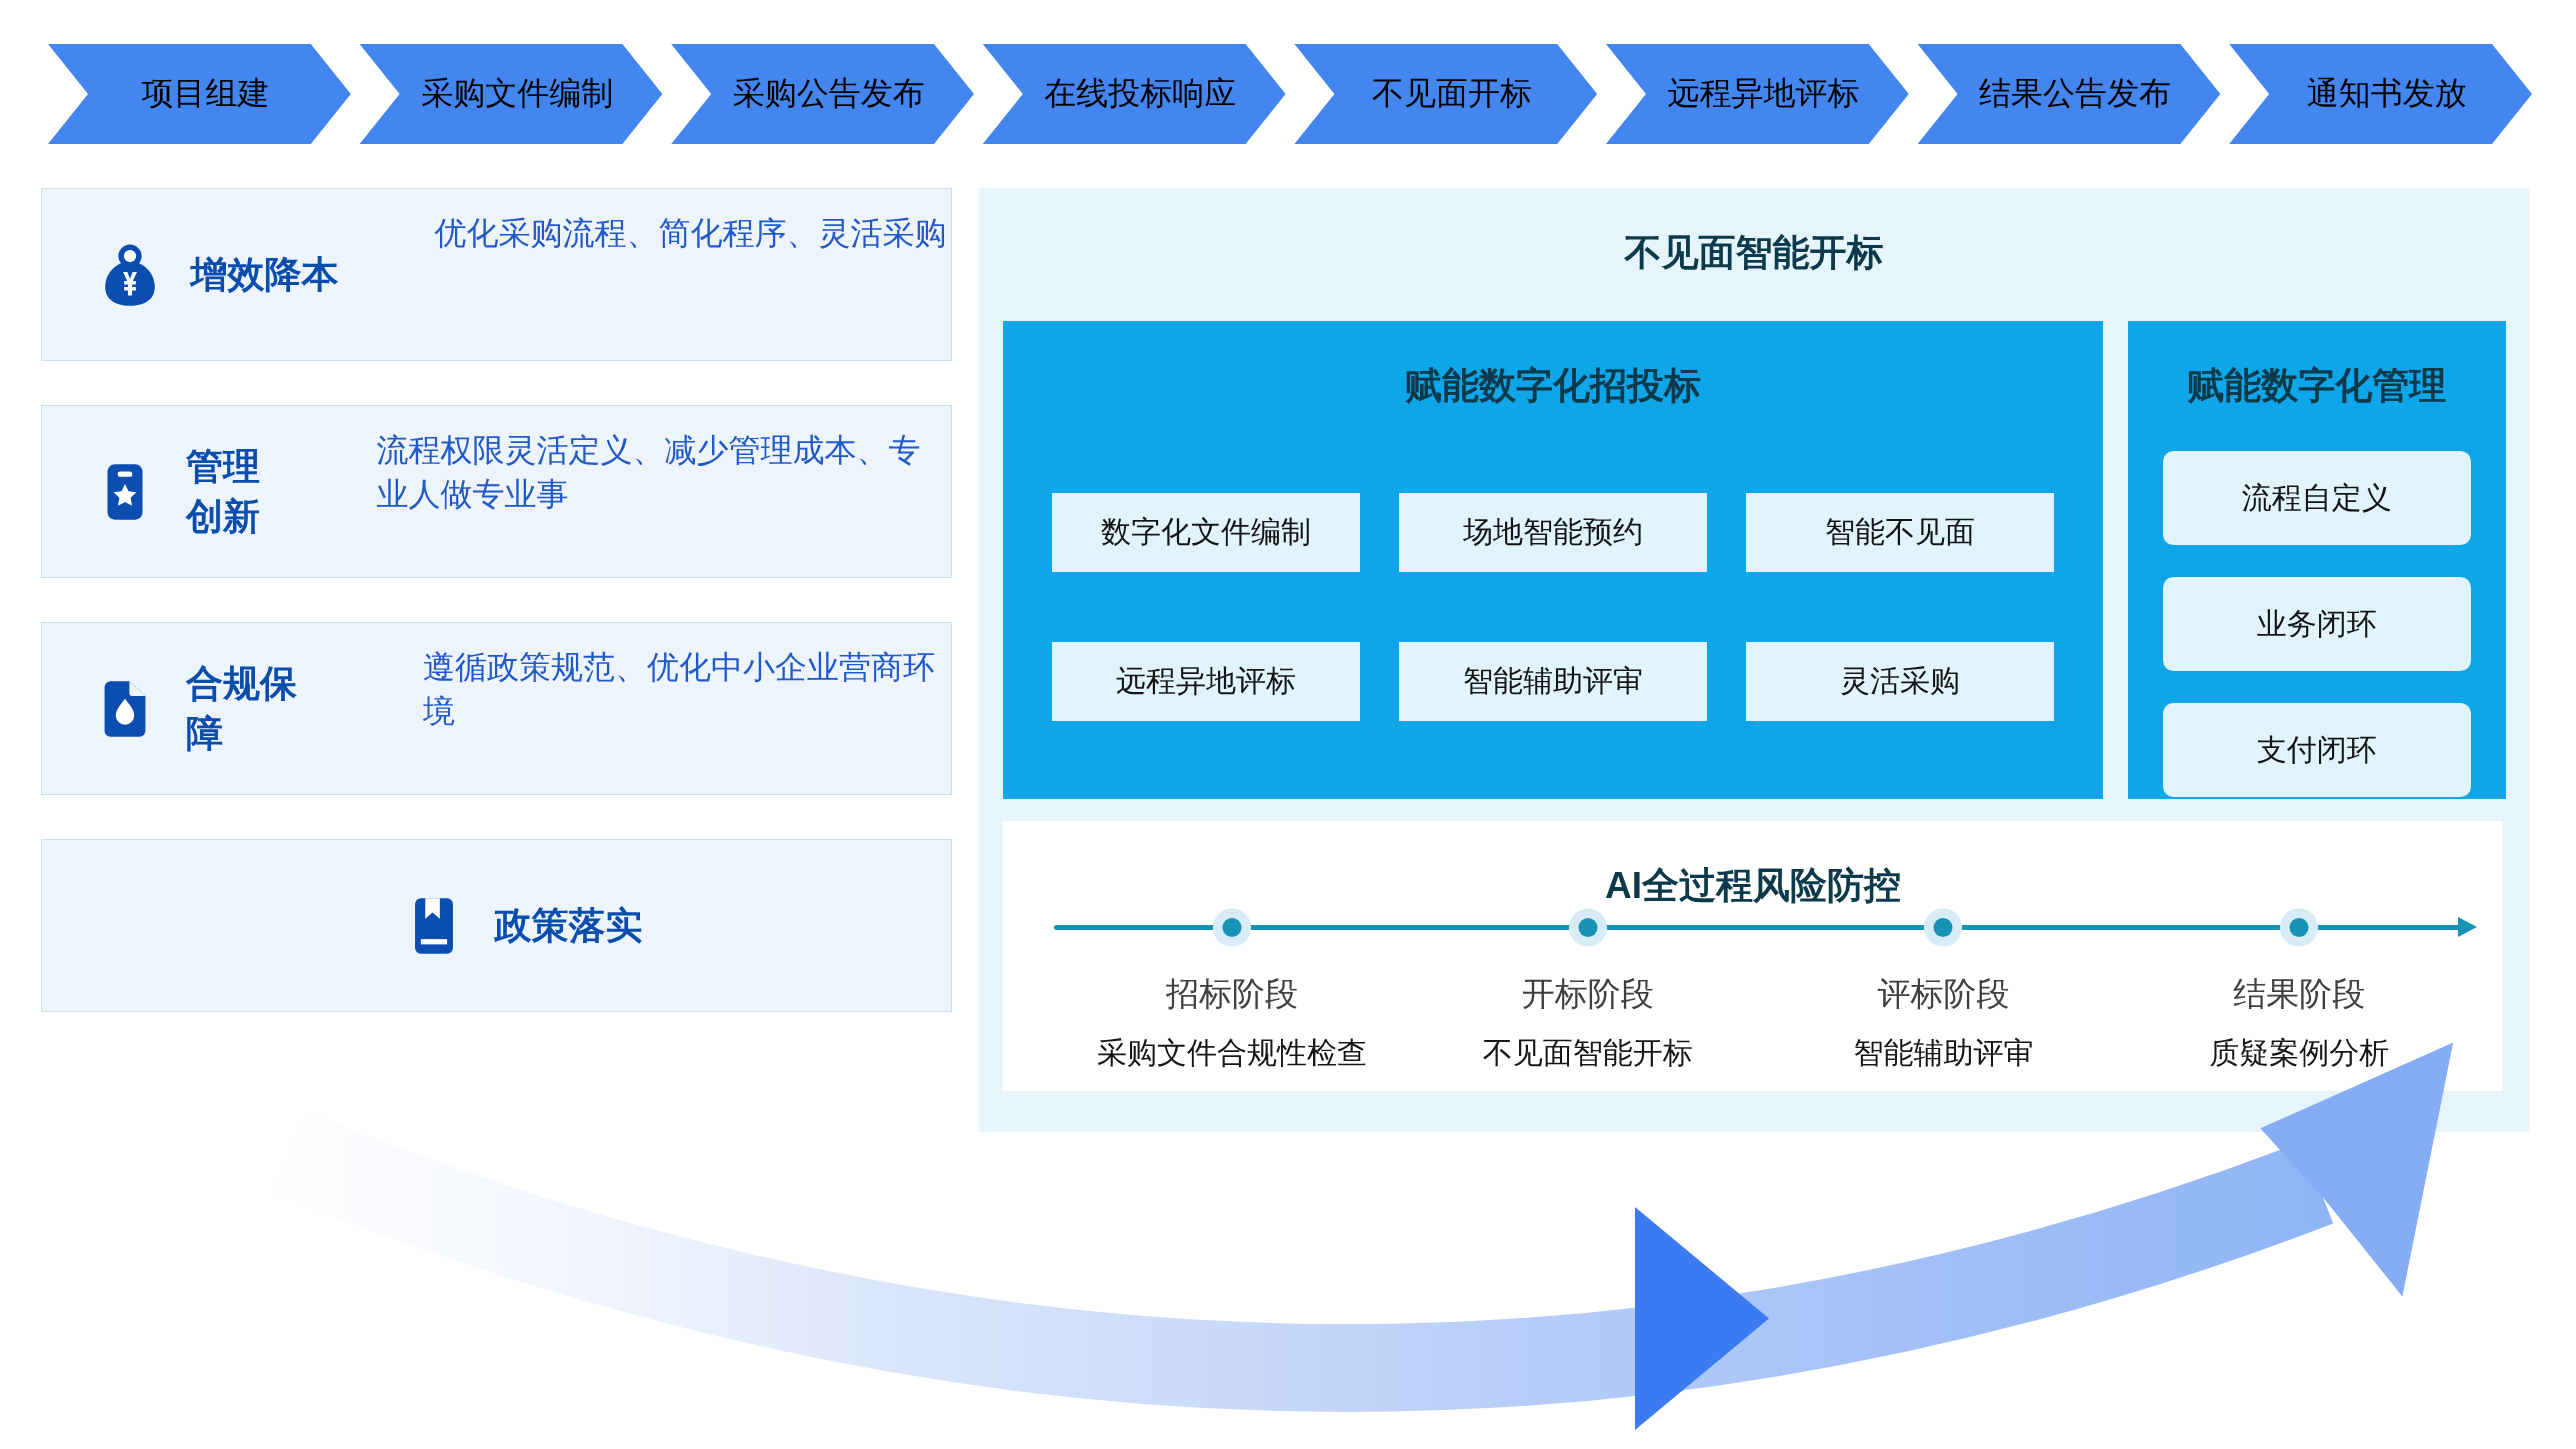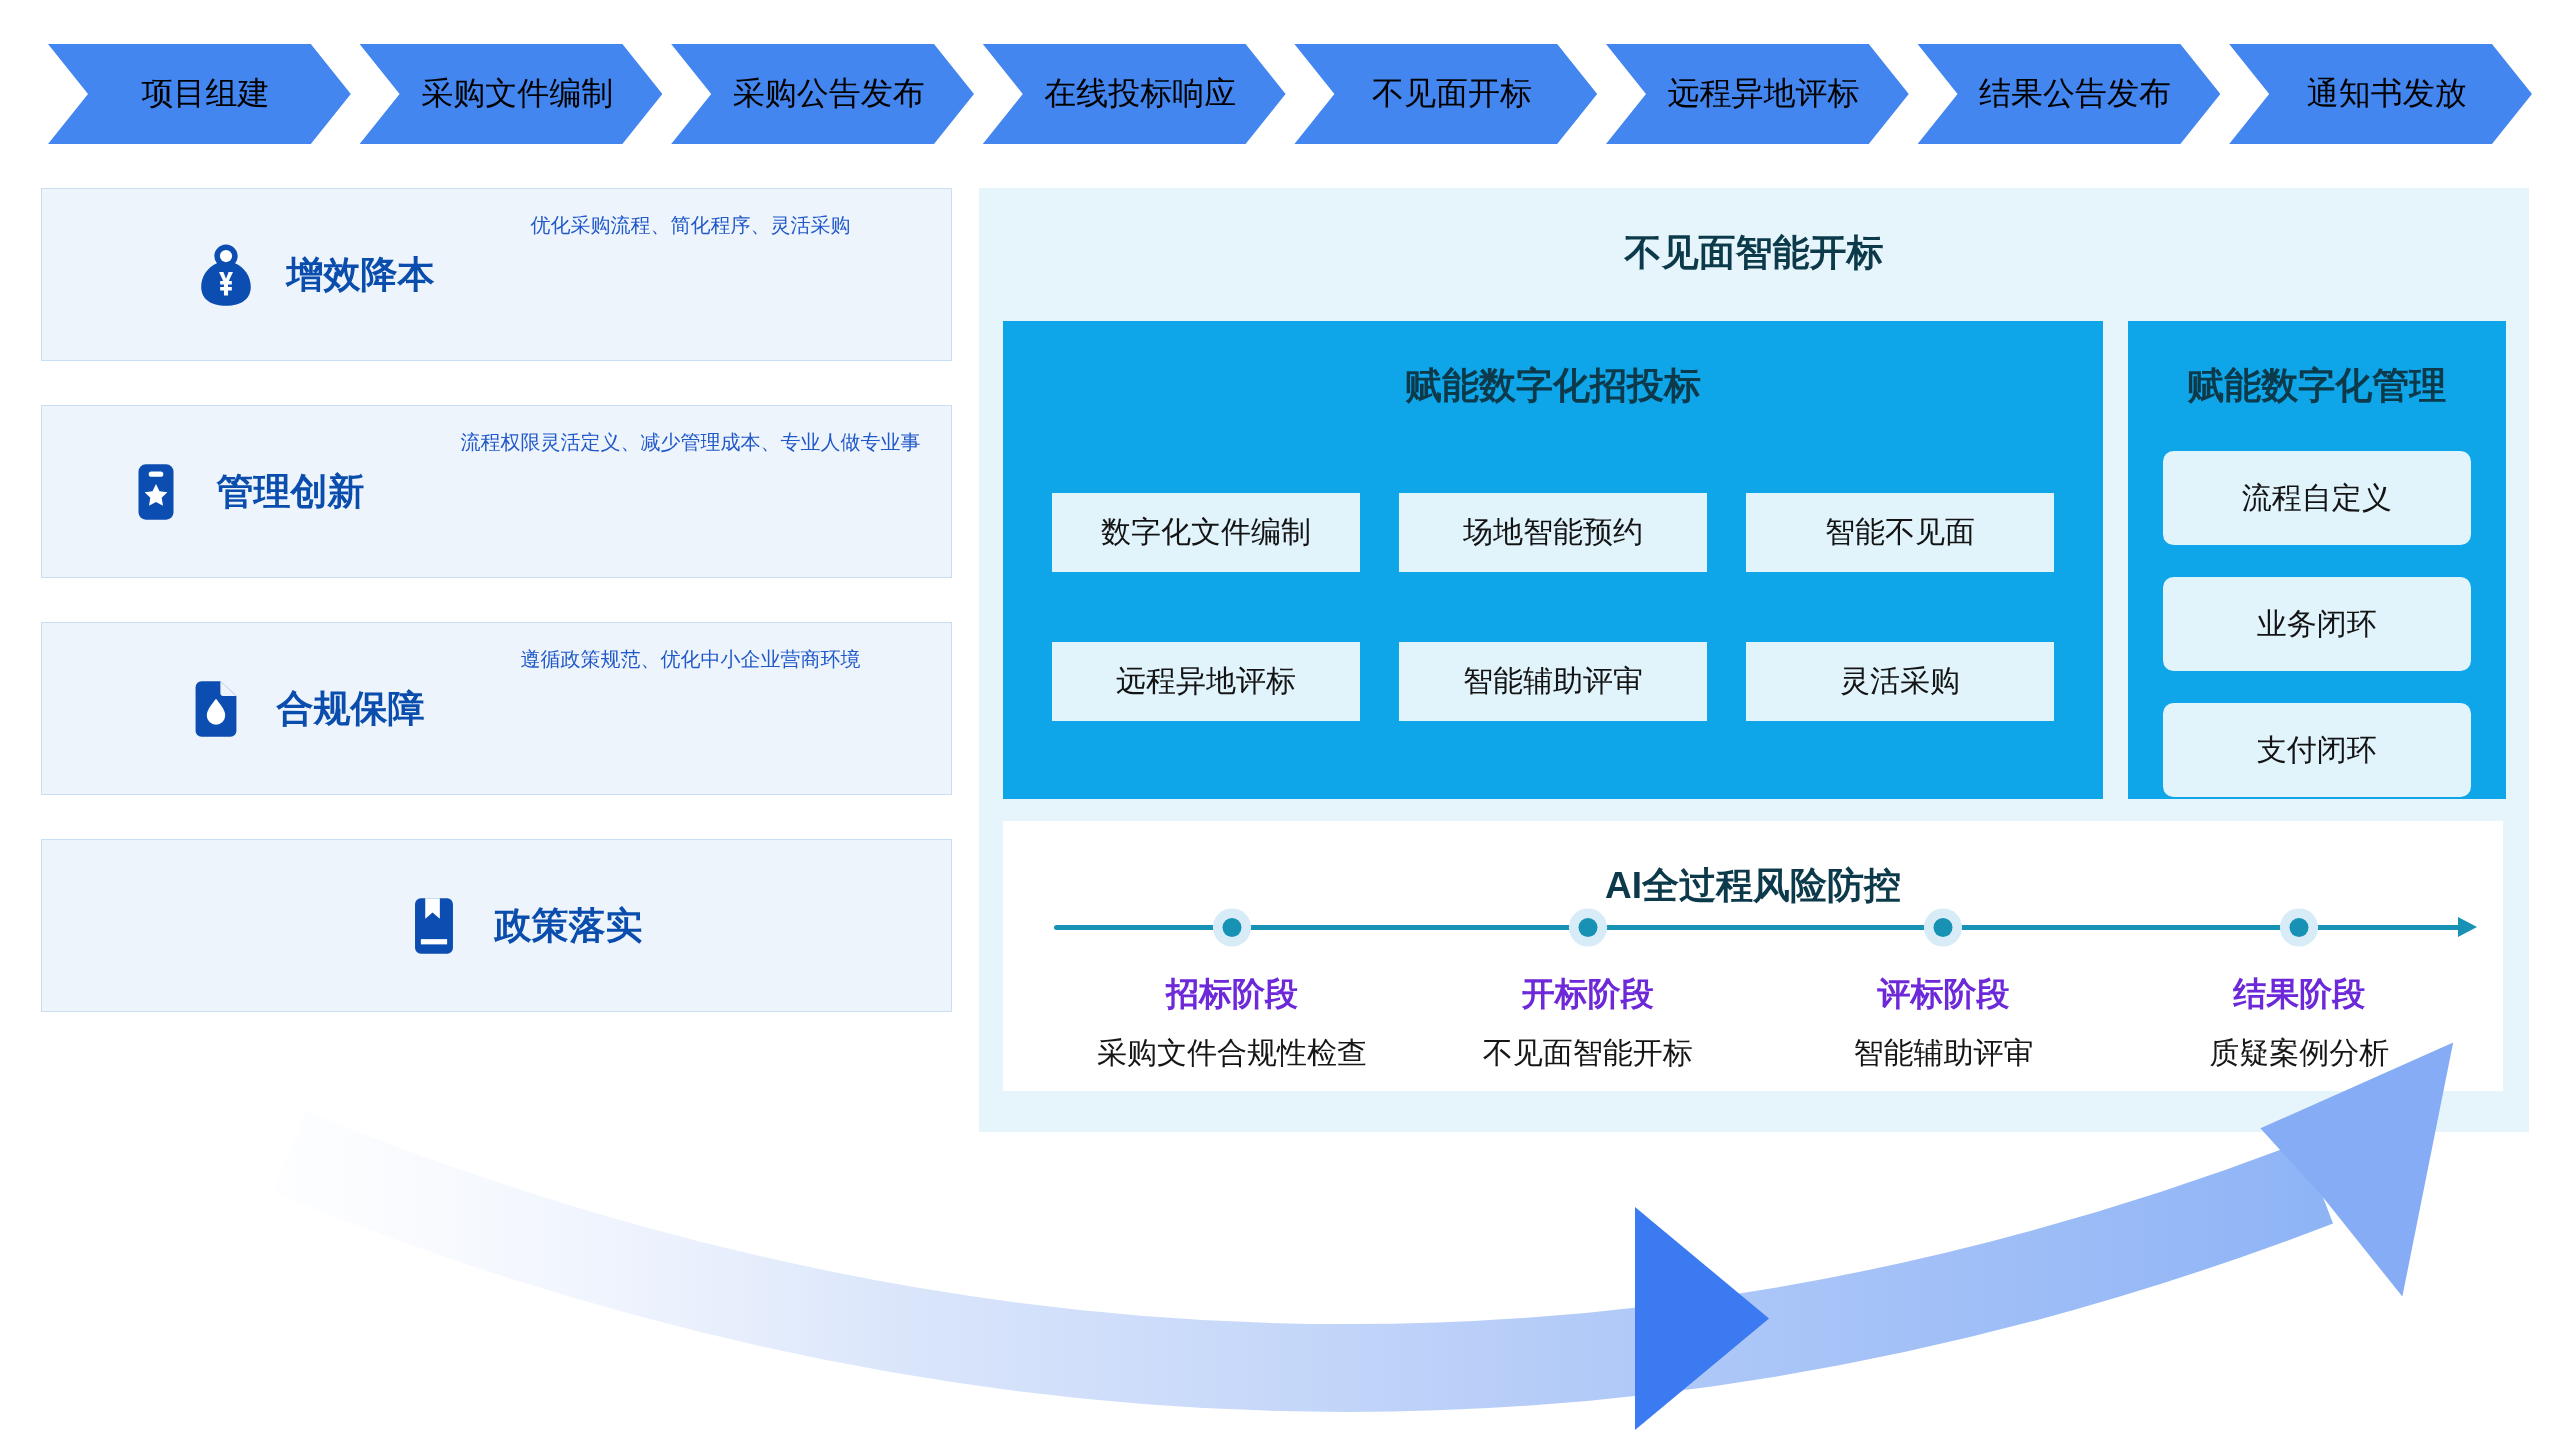--- a/index.html
+++ b/index.html
@@ -17,21 +17,21 @@
   }
   
   .left-col{position:absolute;left:41px;top:188px;width:911px;display:flex;flex-direction:column;gap:44px;}
   .card{
     height:173px;background:#EDF4FC;border:1.8px solid #C9DDF3;box-sizing:border-box;
     display:flex;flex-direction:row;justify-content:center;padding-left:48px;
   }
   .card-head{display:flex;align-items:center;gap:26px;}
   .card-icon{width:70px;height:70px;flex:0 0 70px;}
   .card-title{font-size:37px;font-weight:bold;color:#0A4DAD;}
-  .card-desc{margin-left:96px;margin-top:23px;font-size:20px;color:#2159C8;}
+  .card-desc{margin-left:96px;margin-top:23px;font-size:32px;color:#2159C8;}
   
   .right-panel{position:absolute;left:979px;top:188px;width:1550px;height:944px;background:#E6F5FC;}
   .panel-title{padding-top:40px;text-align:center;font-size:37px;font-weight:bold;color:#0C3A4A;}
   .boxes-row{position:absolute;left:24px;top:133px;width:1503px;height:478px;display:flex;gap:24.5px;}
   .wbox{background:#0ea5e9;}
   .box-bidding{width:1100px;flex:0 0 1100px;}
   .box-mgmt{flex:1;}
   .box-title{margin-top:40px;text-align:center;font-size:37px;font-weight:bold;color:#0C3A4A;}
   .pill-grid{margin:82px 49px 0;display:grid;grid-template-columns:repeat(3,1fr);gap:70px 39px;}
   .pill{height:79px;background:#E1F3FB;display:flex;align-items:center;justify-content:center;
@@ -41,21 +41,21 @@
   
   .ai-box{position:absolute;left:24px;top:633px;width:1500px;height:270px;background:#ffffff;}
   .tl-wrap{position:absolute;left:51px;right:26px;top:95px;}
   .tl-line{position:absolute;left:0;right:14px;top:8.8px;height:5.3px;background:#1792B4;border-radius:2.6px;}
   .tl-line::after{content:"";position:absolute;right:-14px;top:-8px;width:0;height:0;
     border-left:19px solid #1792B4;border-top:10.5px solid transparent;border-bottom:10.5px solid transparent;}
   .tl-cols{display:flex;}
   .tl-col{flex:1;position:relative;text-align:center;padding-top:56px;}
   .tl-dot{position:absolute;top:1.8px;left:50%;transform:translateX(-50%);width:19px;height:19px;
     border-radius:50%;background:#1792B4;box-shadow:0 0 0 9.6px #D7ECF6;}
-  .tl-stage{font-size:33px;font-weight:bold;color:#6d28d9;}
+  .tl-stage{font-size:33px;font-weight:normal;color:#404040;}
   .tl-desc{margin-top:16px;font-size:30px;color:#161616;}
   
   .swoosh{position:absolute;left:0;top:0;width:2576px;height:1449px;z-index:5;pointer-events:none;}
   
   .banner{position:absolute;left:832px;top:1207px;width:938px;height:223px;z-index:6;}
   .banner-body{position:absolute;left:0;top:35px;width:804px;height:152px;
     background:linear-gradient(90deg,#AFC7F4 0%,#6D9AF2 55%,#3C7BEF 100%);
     display:flex;align-items:center;justify-content:center;padding-left:61px;box-sizing:border-box;}
   .banner-head{position:absolute;left:803px;top:0;width:134px;height:223px;background:#3B7AF0;
     clip-path:polygon(0 0,100% 50%,0 100%);}

